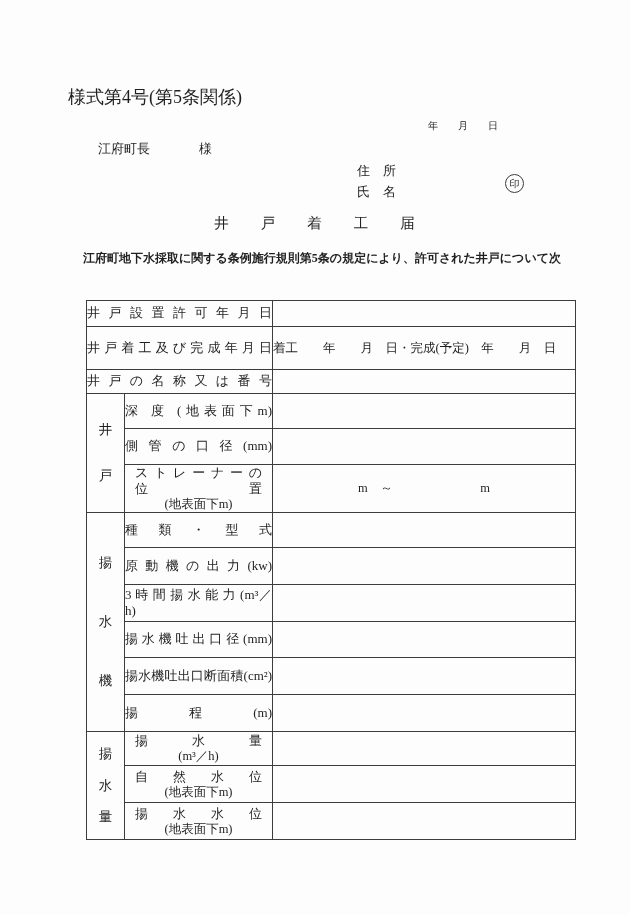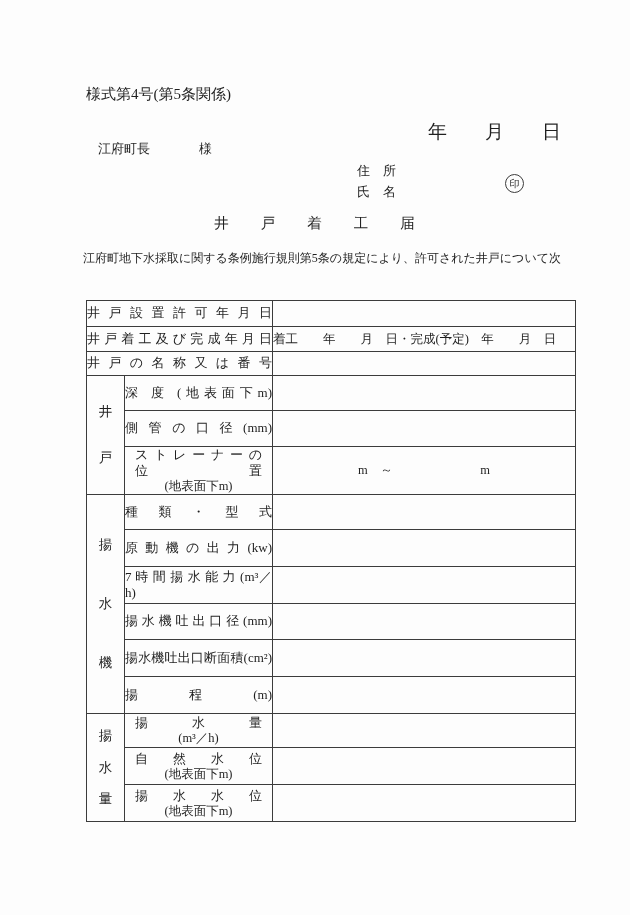--- a/index.html
+++ b/index.html
@@ -2,44 +2,44 @@
 <html><head>
 <meta charset="utf-8">
 <style>
   html,body{margin:0;padding:0;}
   body{
     width:630px;height:915px;background:#fdfdfd;color:#1f1f1f;
     font-family:"Liberation Serif","DejaVu Serif",serif;
     position:relative;overflow:hidden;
   }
   .abs{position:absolute;white-space:nowrap;}
-  .form-number{left:86px;top:85px;font-size:15px;}
-  .date-line{left:428px;top:119px;font-size:19px;}
+  .form-number{left:68px;top:85px;font-size:18px;}
+  .date-line{left:428px;top:119px;font-size:10px;}
   .addressee-line{left:98px;top:140px;font-size:13px;display:flex;}
   .addressee-gap{display:inline-block;width:49px;}
   .addr-block{left:357px;top:160px;font-size:13px;line-height:21px;}
   .seal{
     left:505px;top:174px;width:17px;height:17px;border:1px solid #3c3c3c;
     border-radius:50%;display:flex;align-items:center;justify-content:center;
     font-size:10px;line-height:1;
   }
   .doc-title{left:0;top:214px;width:630px;text-align:center;font-size:14.5px;letter-spacing:1px;}
   .para{left:71px;top:248px;width:492px;font-size:12px;line-height:20px;}
-  .para div{white-space:nowrap;}
+  .para div{white-space:nowrap;font-weight:bold;}
 
   table.form{
     position:absolute;left:86px;top:300px;
     border-collapse:collapse;table-layout:fixed;width:489px;
     font-size:13px;
   }
   table.form td{border:1px solid #3c3c3c;padding:0;vertical-align:middle;overflow:hidden;}
   col.c-group{width:38px;}
   col.c-label{width:148px;}
   col.c-value{width:303px;}
-  tr.r26{height:26px;}  tr.r25{height:25px;}  tr.r24{height:24px;}
+  tr.r26{height:26px;}  tr.r25{height:43px;}  tr.r24{height:24px;}
   tr.r34{height:34px;}  tr.r35{height:35px;}  tr.r36{height:36px;margin-top:24px;}
   tr.r37{height:37px;}  tr.r38{height:38px;}
   .lbl{
     text-align:justify;text-align-last:justify;
     padding:0 10px;line-height:1.25;
   }
   .lbl2-top{text-align:justify;text-align-last:justify;padding:0 10px;line-height:16px;}
   .lbl2-bot{text-align:center;padding:0 10px;line-height:15px;font-size:12.5px;}
   .val{padding:0 8px;font-size:12.5px;white-space:nowrap;}
   .val-center{padding:0 8px;font-size:12.5px;text-align:center;white-space:nowrap;}
@@ -127,21 +127,21 @@
       </div>
     </td>
     <td class="lbl">種 類 ・ 型 式</td>
     <td class="val"></td>
   </tr>
   <tr class="r37">
     <td class="lbl">原 動 機 の 出 力 (kw)</td>
     <td class="val"></td>
   </tr>
   <tr class="r37">
-    <td class="lbl">7 時 間 揚 水 能 力 (m³／h)</td>
+    <td class="lbl">3 時 間 揚 水 能 力 (m³／h)</td>
     <td class="val"></td>
   </tr>
   <tr class="r36">
     <td class="lbl">揚 水 機 吐 出 口 径 (mm)</td>
     <td class="val"></td>
   </tr>
   <tr class="r37">
     <td class="lbl">揚水機吐出口断面積(cm²)</td>
     <td class="val"></td>
   </tr>

